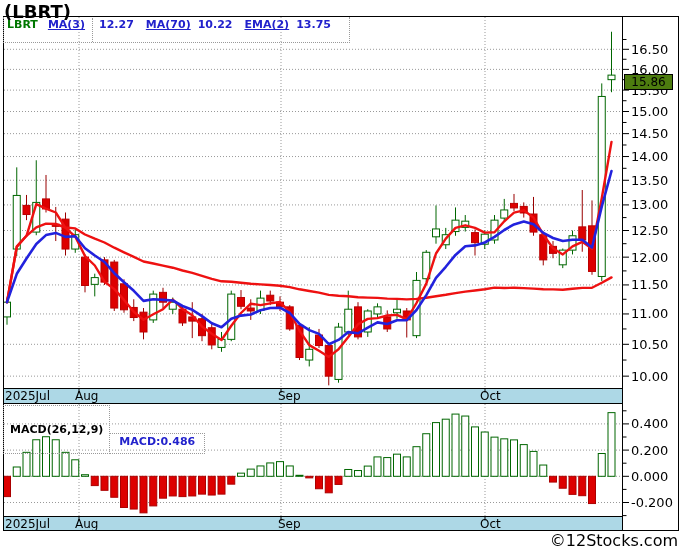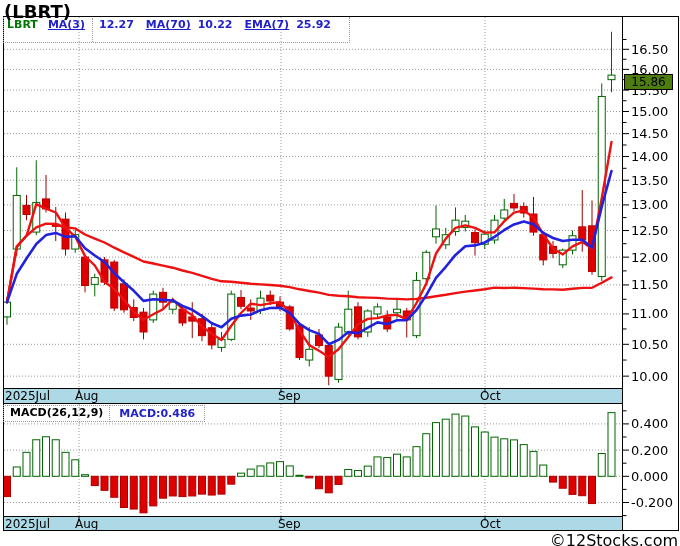--- a/index.html
+++ b/index.html
@@ -9,22 +9,22 @@
   #chart-svg{position:absolute;left:0;top:0;}
   .title{position:absolute;left:4px;top:1px;font-size:18px;font-weight:bold;color:#000;}
   .legend{position:absolute;left:3px;top:17px;height:26px;display:flex;align-items:flex-start;
           padding:1px 6px 0 3px;border:1px dotted #999;border-top:none;background:transparent;
           font-size:11px;font-weight:bold;white-space:nowrap;}
   .legend .sym{color:#007700;margin-right:10px;}
   .legend .lbl{color:#2222CC;margin-right:7px;text-decoration:underline;}
   .legend .val{color:#2222CC;margin-right:12px;}
   .legend .vdiv{border-left:1px dotted #999;height:24px;margin:0 6px 0 0;}
   .macd-legend{position:absolute;left:3px;top:405px;display:flex;font-size:11px;font-weight:bold;}
-  .macd-legend .m1{border:1px dotted #999;padding:0 6px;color:#000;}
-  .macd-legend .m2{border:1px dotted #999;border-left:none;padding:1px 9px;color:#2222CC;}
+  .macd-legend .m1{border:1px dotted #999;padding:17px 6px;color:#000;}
+  .macd-legend .m2{border:1px dotted #999;border-left:none;padding:1px 9px;color:#2222CC;margin-top:28px;}
   .price-tag{position:absolute;left:624px;top:74px;width:49px;height:16px;background:#4d7c0f;
              border:1px solid #000;font-size:12px;color:#000;text-align:center;line-height:14px;}
   .copyright{position:absolute;right:2px;top:531px;font-size:16px;color:#000;}
 </style>
 </head>
 <body>
 
 <div class="stage">
   <svg id="chart-svg" width="680" height="546">
       <defs>
@@ -349,22 +349,22 @@
 
   <div class="title">(LBRT)</div>
 
   <div class="legend">
     <span class="sym">LBRT</span>
     <span class="lbl">MA(3)</span>
     <span class="vdiv"></span>
     <span class="val">12.27</span>
     <span class="lbl">MA(70)</span>
     <span class="val">10.22</span>
-    <span class="lbl">EMA(7)</span>
-    <span class="val">25.92</span>
+    <span class="lbl">EMA(2)</span>
+    <span class="val">13.75</span>
   </div>
 
   <div class="macd-legend">
     <span class="m1">MACD(26,12,9)</span>
     <span class="m2">MACD:0.486</span>
   </div>
 
   <div class="price-tag">15.86</div>
 
   <div class="copyright">©12Stocks.com</div>

